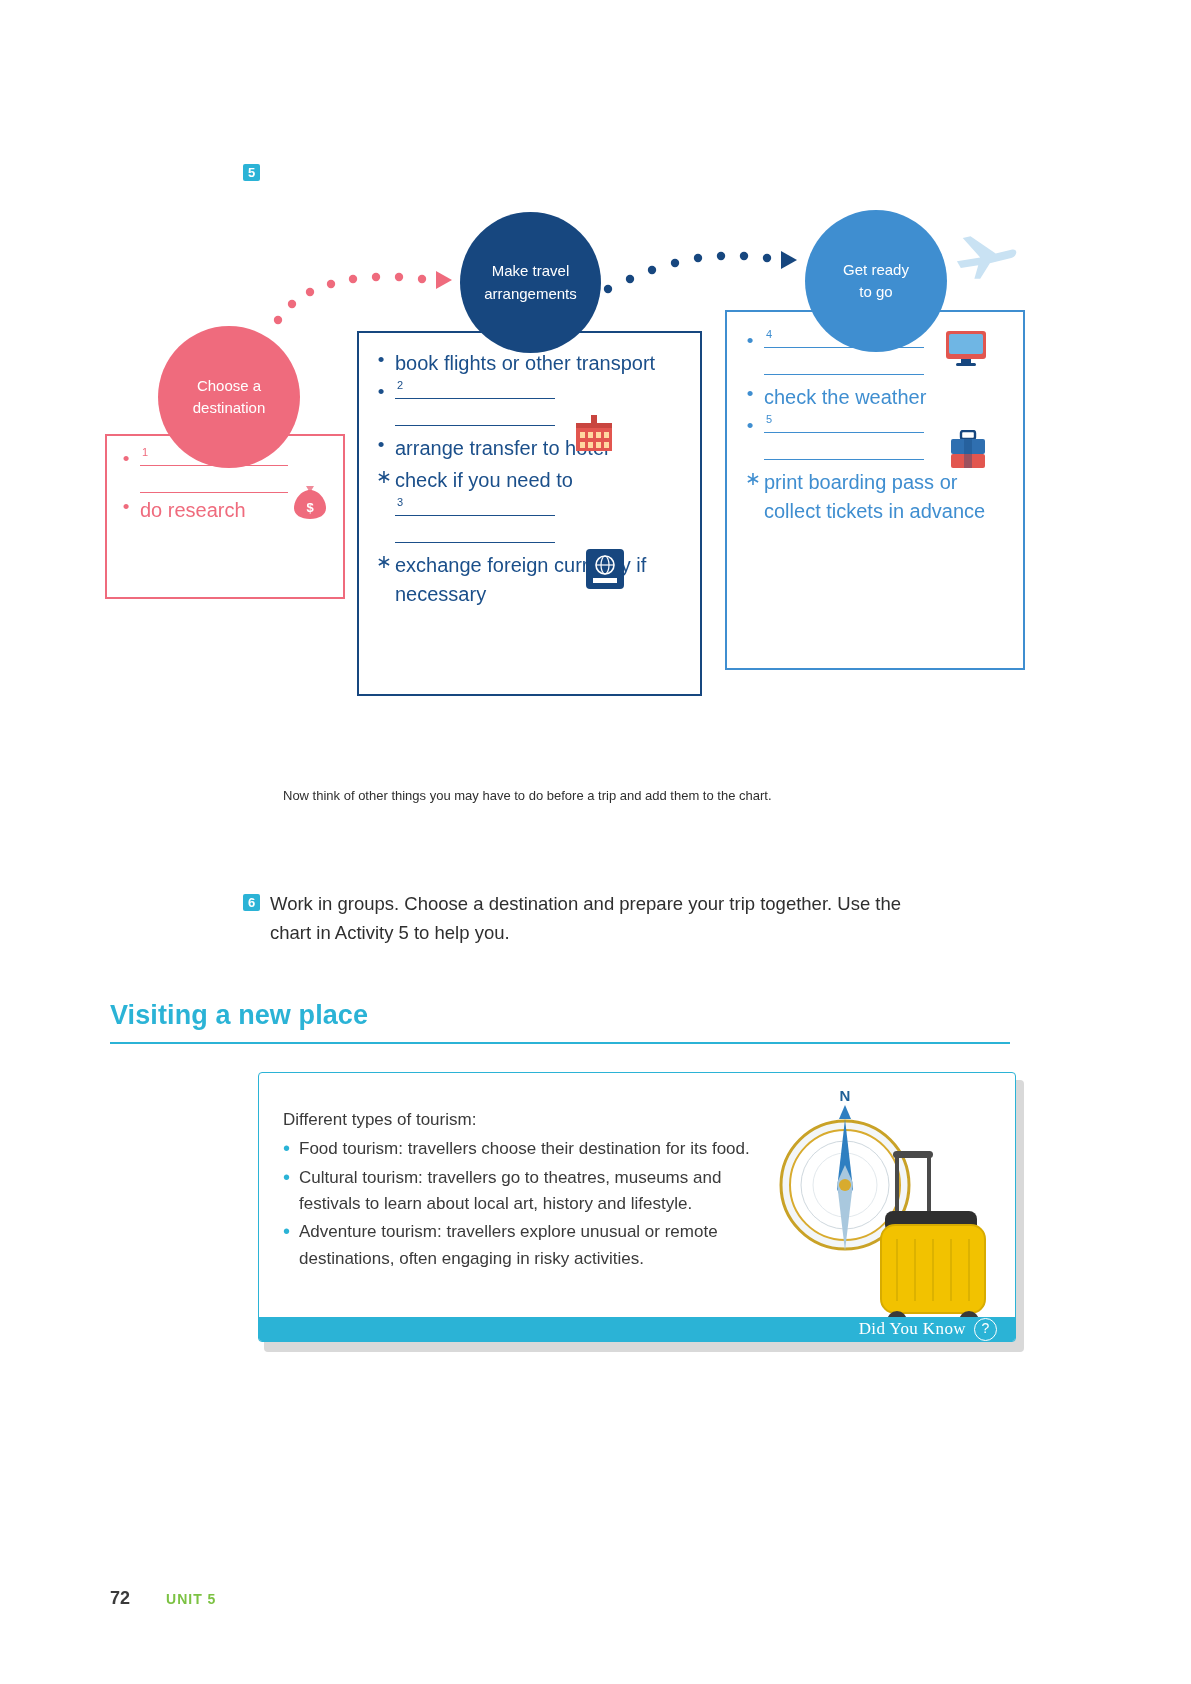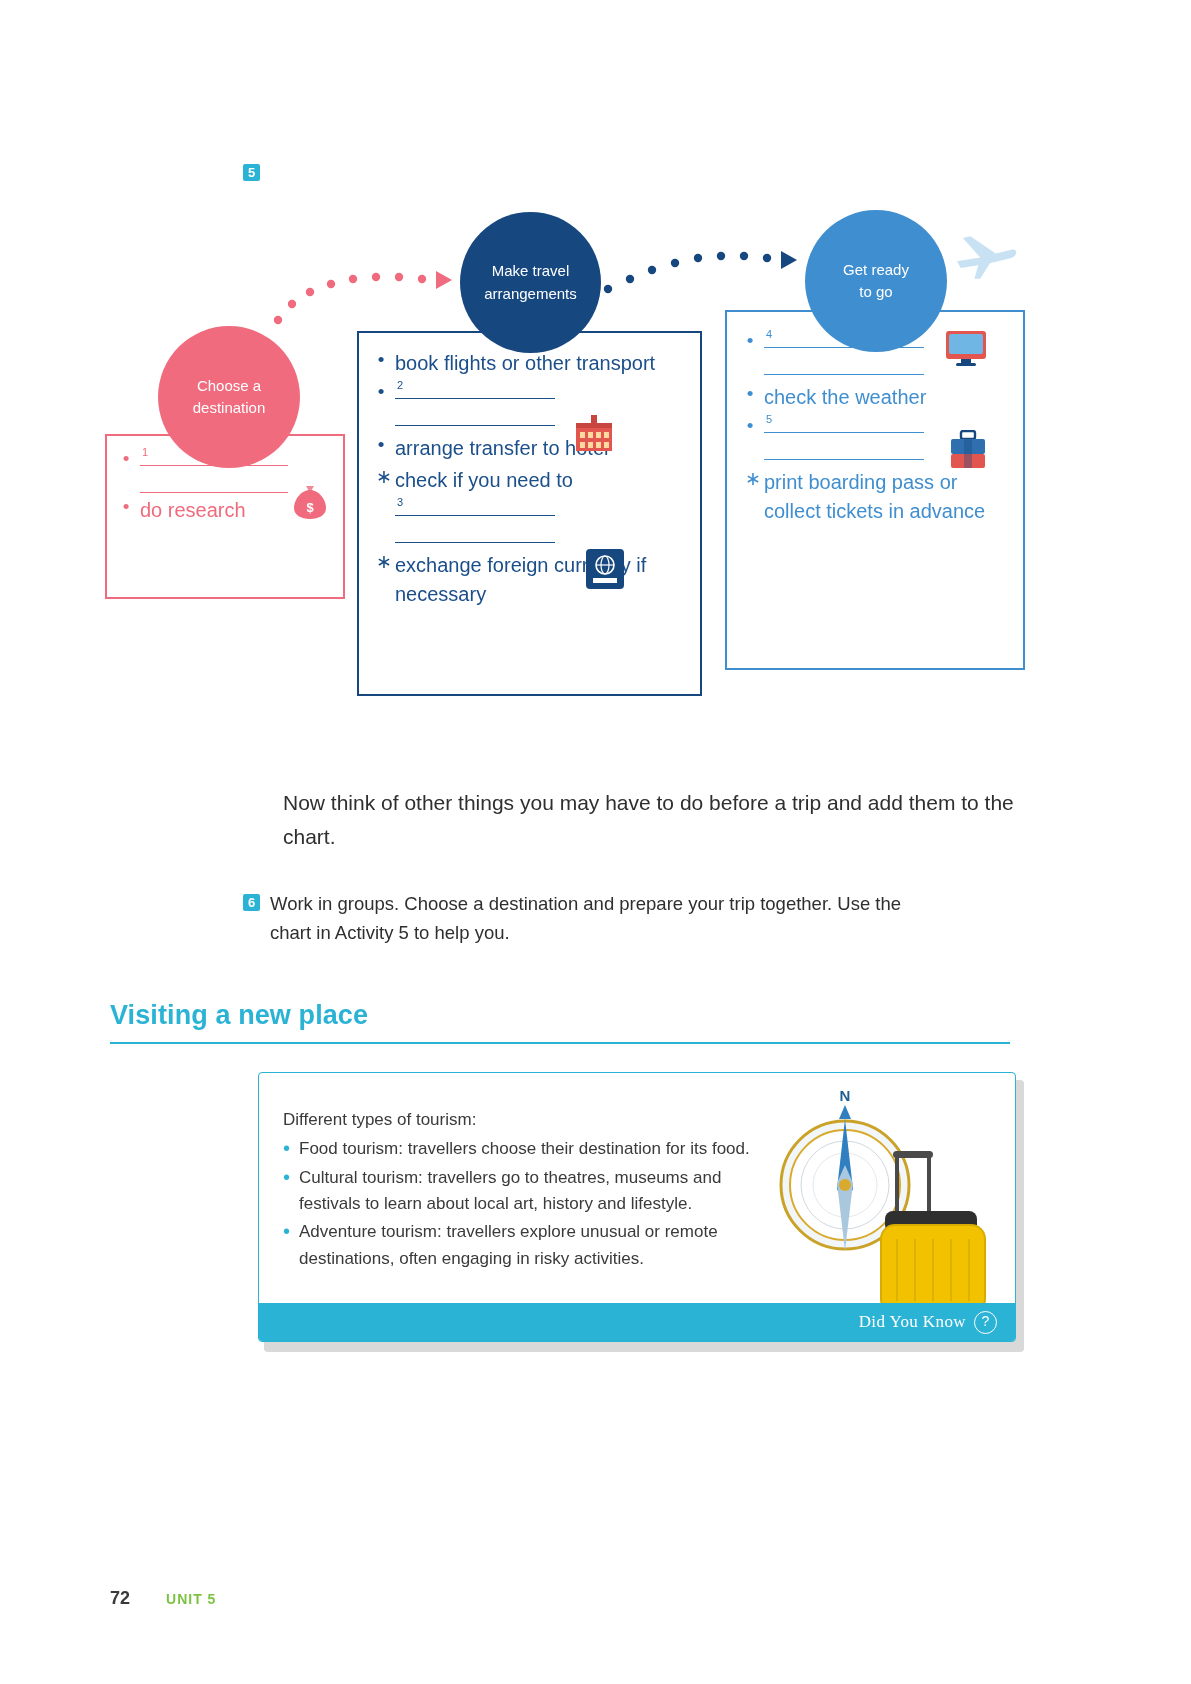--- a/index.html
+++ b/index.html
@@ -206,21 +206,21 @@
   svg.arrows {
     position: absolute;
     left: 0; top: 0;
     width: 960px; height: 520px;
     overflow: visible;
   }
 
   
   .para {
     position: absolute;
-    font-size: 21px;
+    font-size: 13px;
     color: #2f2f2f;
     line-height: 1.6;
   }
 
   
   .sec-title {
     position: absolute;
     left: 110px;
     top: 1000px;
     font-size: 27px;
@@ -282,21 +282,21 @@
   .dyk-list .b {
     color: #2bb3d6;
     font-size: 20px;
     line-height: 1.2;
   }
   .dyk-bar {
     position: absolute;
     left: 0;
     bottom: 0;
     width: 100%;
-    height: 38px;
+    height: 24px;
     background: #2bb3d6;
     display: flex;
     align-items: center;
     justify-content: flex-end;
     gap: 8px;
     padding-right: 18px;
     box-sizing: border-box;
   }
   .dyk-bar .label {
     color: #ffffff;

